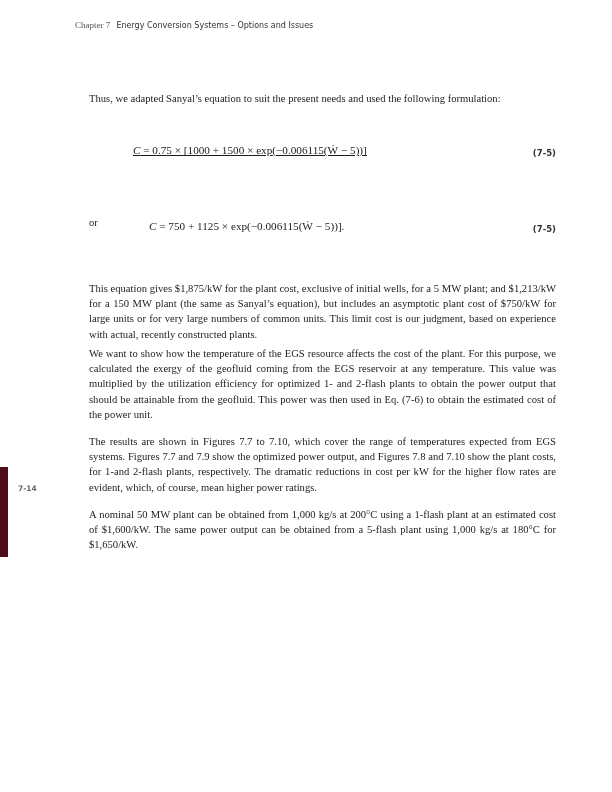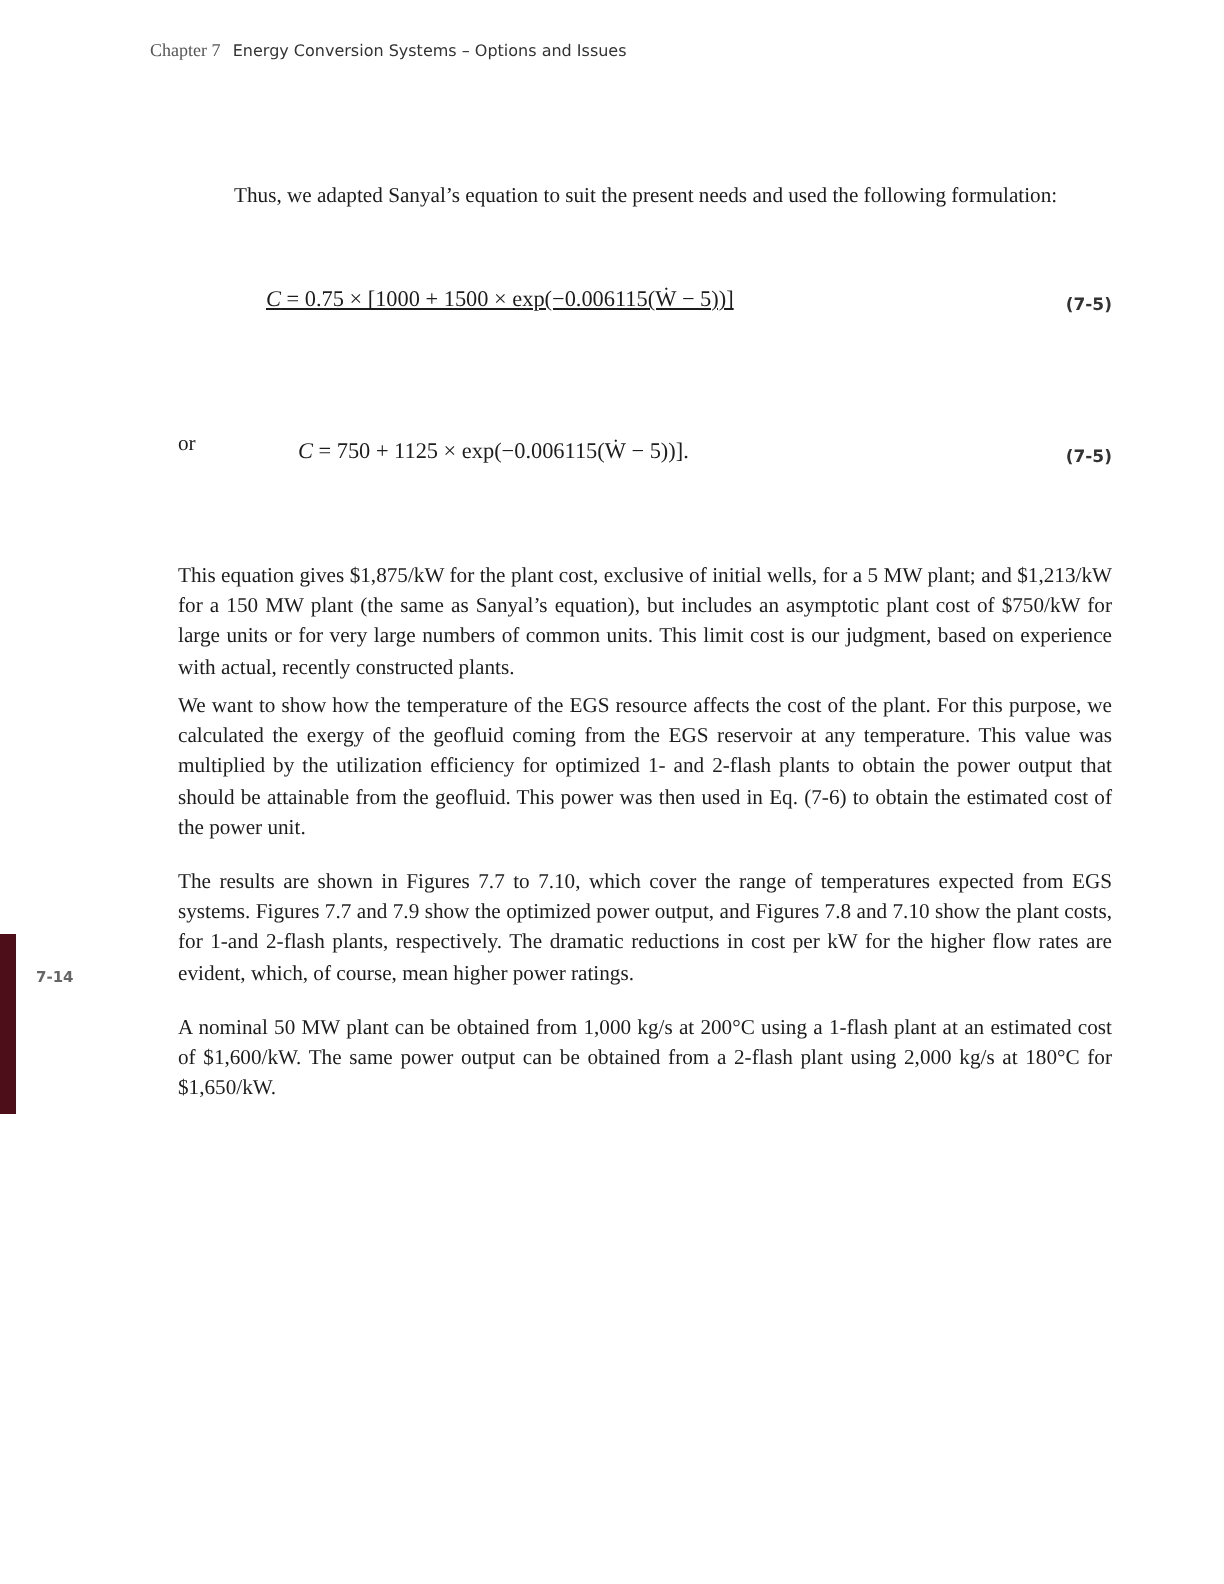--- a/index.html
+++ b/index.html
@@ -17,33 +17,33 @@
   p { margin: 0; }
 </style>
 </head>
 <body>
 
 <div class="header">
   <span class="chap">Chapter 7</span>
   <span class="title">Energy Conversion Systems – Options and Issues</span>
 </div>
 
-<p class="body-text" style="top:91px;margin-left:28px;">Thus, we adapted Sanyal’s equation to suit the present needs and used the following formulation:</p>
+<p class="body-text" style="top:91px;">Thus, we adapted Sanyal’s equation to suit the present needs and used the following formulation:</p>
 
 <div class="eq" style="left:133px; top:144px;text-decoration:underline;">
   <i>C</i><span> = 0.75 × [1000 + 1500 × exp(−0.006115(Ẇ − 5))]</span>
 </div>
 <div class="eqnum" style="top:148px;">(7-5)</div>
 
 <div class="or">or</div>
 
 <div class="eq" style="left:149px; top:220px;">
   <i>C</i><span> = 750 + 1125 × exp(−0.006115(Ẇ − 5))].</span>
 </div>
 <div class="eqnum" style="top:224px;">(7-5)</div>
 
 <p class="body-text" style="top:281px;">This equation gives $1,875/kW for the plant cost, exclusive of initial wells, for a 5 MW plant; and $1,213/kW for a 150 MW plant (the same as Sanyal’s equation), but includes an asymptotic plant cost of $750/kW for large units or for very large numbers of common units. This limit cost is our judgment, based on experience with actual, recently constructed plants.</p>
 <p class="body-text" style="top:346px;">We want to show how the temperature of the EGS resource affects the cost of the plant. For this purpose, we calculated the exergy of the geofluid coming from the EGS reservoir at any temperature. This value was multiplied by the utilization efficiency for optimized 1- and 2-flash plants to obtain the power output that should be attainable from the geofluid. This power was then used in Eq. (7-6) to obtain the estimated cost of the power unit.</p>
 <p class="body-text" style="top:434px;">The results are shown in Figures 7.7 to 7.10, which cover the range of temperatures expected from EGS systems. Figures 7.7 and 7.9 show the optimized power output, and Figures 7.8 and 7.10 show the plant costs, for 1-and 2-flash plants, respectively. The dramatic reductions in cost per kW for the higher flow rates are evident, which, of course, mean higher power ratings.</p>
-<p class="body-text" style="top:507px;">A nominal 50 MW plant can be obtained from 1,000 kg/s at 200°C using a 1-flash plant at an estimated cost of $1,600/kW. The same power output can be obtained from a 2-flash plant using 2,000 kg/s at 180°C for $1,650/kW.</p>
+<p class="body-text" style="top:507px;">A nominal 50 MW plant can be obtained from 1,000 kg/s at 200°C using a 1-flash plant at an estimated cost of $1,600/kW. The same power output can be obtained from a 5-flash plant using 1,000 kg/s at 180°C for $1,650/kW.</p>
 
 <div class="sidebar-bar"></div>
 <div class="page-num">7-14</div>
 
 </body></html>

